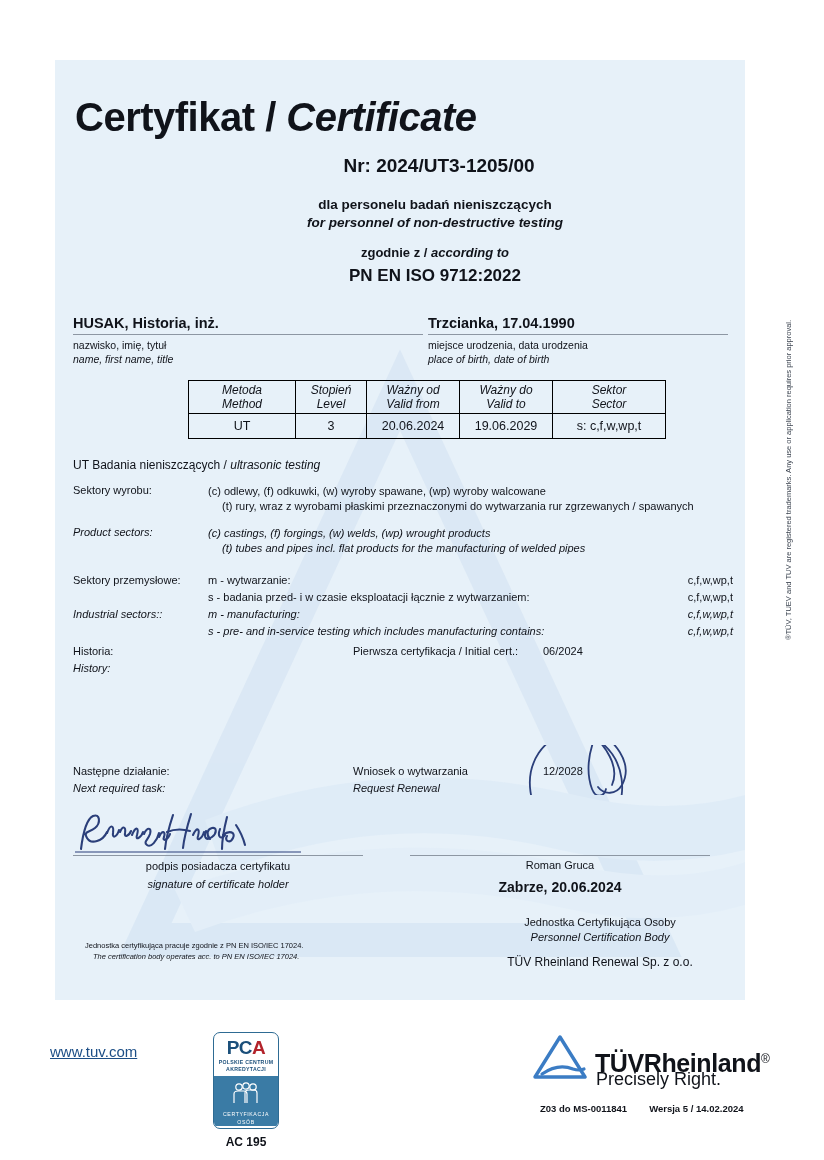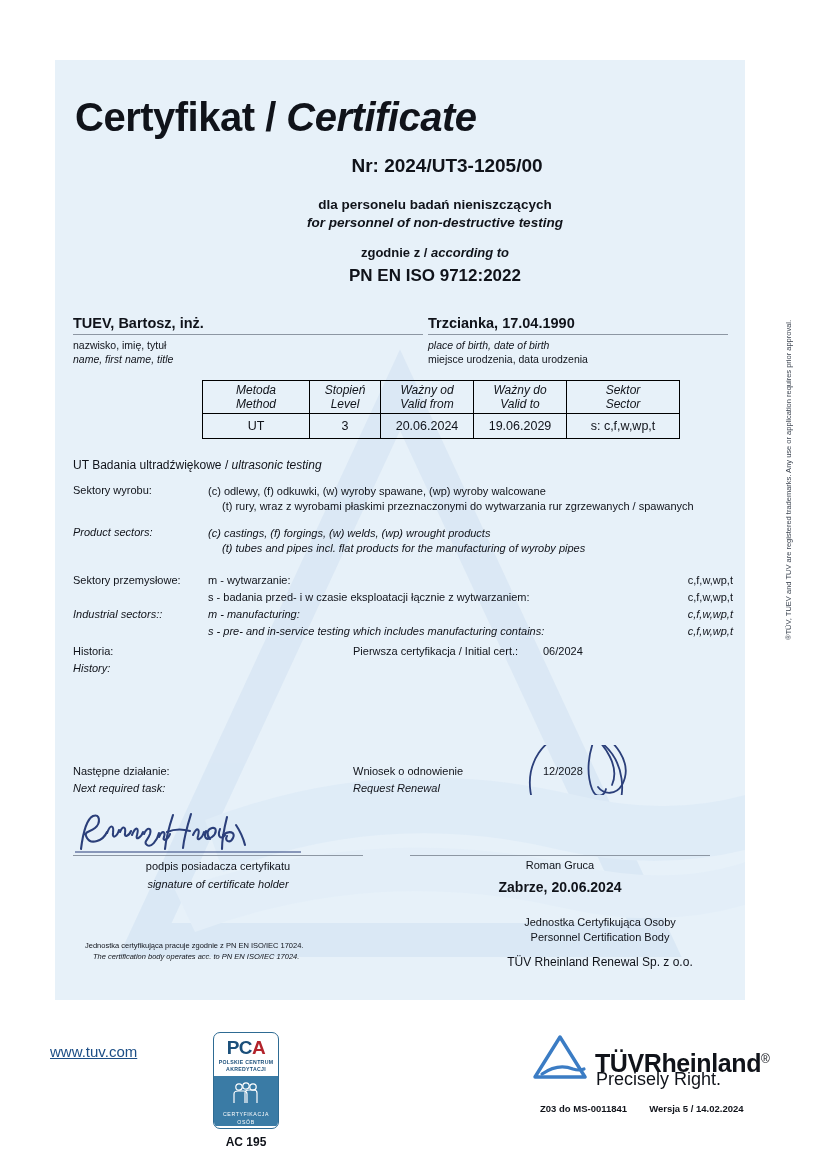--- a/index.html
+++ b/index.html
@@ -43,21 +43,21 @@
     width: 640px;
     font-size: 40px;
     font-weight: bold;
     letter-spacing: -0.5px;
     white-space: nowrap;
   }
   #title-row .ital { font-style: italic; }
 
   #cert-number {
     position: absolute;
-    left: 12px; top: 95px;
+    left: 4px; top: 95px;
     width: 690px;
     text-align: center;
     font-size: 19px;
     font-weight: bold;
     padding-left: 70px;
     box-sizing: border-box;
   }
   .sub-center {
     position: absolute;
     left: 0;
@@ -87,21 +87,21 @@
   .person-rule {
     border-bottom: 1px solid #8d97a3;
     margin-bottom: 3px;
   }
   .person-cap  { font-size: 10.5px; line-height: 14px; }
   .person-cap.ital { font-style: italic; }
 
   
   #method-table {
     position: absolute;
-    left: 147px;
+    left: 133px;
     top: 320px;
     border-collapse: collapse;
     font-size: 12px;
     border-radius: 17px;
   }
   #method-table th, #method-table td {
     border: 1px solid #000;
     text-align: center;
     padding: 2px 6px;
   }
@@ -170,21 +170,21 @@
   
   #note-left {
     position: absolute; left: 30px; top: 880px; width: 300px;
     font-size: 7.5px; line-height: 11px;
   }
   #note-left .ital { font-style: italic; padding-left: 8px; display: block; }
   #body-right-note {
     position: absolute; left: 400px; top: 855px; width: 290px;
     text-align: center; font-size: 11px; line-height: 15px;
   }
-  #body-right-note .ital { }
+  #body-right-note .ital { font-style: italic; }
   #body-right-note .org { padding-top: 10px; font-size: 12px; }
 
   
   #vert-copy {
     position: absolute;
     left: 784px;
     top: 640px;
     width: 340px;
     font-size: 7.5px;
     color: #3c4450;
@@ -295,28 +295,28 @@
   <div id="sub-en" class="sub-center layer">for personnel of non-destructive testing</div>
 
   <div id="acc-line" class="sub-center layer">
     <span>zgodnie z</span><span> / </span><span class="ital">according to</span>
   </div>
 
   <div id="std-line" class="sub-center layer">PN EN ISO 9712:2022</div>
 
   <div id="person" class="layer">
     <div class="person-col" id="col-name">
-      <div class="person-value person-rule">TUEV, Bartosz, inż.</div>
+      <div class="person-value person-rule">HUSAK, Historia, inż.</div>
       <div class="person-cap">nazwisko, imię, tytuł</div>
       <div class="person-cap ital">name, first name, title</div>
     </div>
     <div class="person-col" id="col-birth">
       <div class="person-value person-rule">Trzcianka, 17.04.1990</div>
+      <div class="person-cap">miejsce urodzenia, data urodzenia</div>
       <div class="person-cap ital">place of birth, date of birth</div>
-      <div class="person-cap">miejsce urodzenia, data urodzenia</div>
     </div>
   </div>
 
   <table id="method-table" class="layer">
     <thead>
       <tr>
         <th class="c-method">
           <div>Metoda</div>
           <div>Method</div>
         </th>
@@ -346,38 +346,38 @@
         <td>19.06.2029</td>
         <td>s: c,f,w,wp,t</td>
       </tr>
     </tbody>
   </table>
 
   <div id="body-text" class="layer">
 
     <div id="method-title">
       <span>UT</span>
-      <span>Badania ultradźwiękowe</span><span> / </span><span class="ital">ultrasonic testing</span>
+      <span>Badania nieniszczących</span><span> / </span><span class="ital">ultrasonic testing</span>
     </div>
 
     <div class="sec-row">
       <div class="sec-label">Sektory wyrobu:</div>
       <div class="sec-body">
         <span>(c) odlewy, (f) odkuwki, (w) wyroby spawane, (wp) wyroby walcowane</span>
         <span class="indent">(t) rury, wraz z wyrobami płaskimi przeznaczonymi do wytwarzania rur zgrzewanych / spawanych</span>
       </div>
     </div>
 
     <div class="gap-sm"></div>
 
     <div class="sec-row">
       <div class="sec-label ital">Product sectors:</div>
       <div class="sec-body ital">
         <span>(c) castings, (f) forgings, (w) welds, (wp) wrought products</span>
-        <span class="indent">(t) tubes and pipes incl. flat products for the manufacturing of wyroby pipes</span>
+        <span class="indent">(t) tubes and pipes incl. flat products for the manufacturing of welded pipes</span>
       </div>
     </div>
 
     <div class="gap-md"></div>
 
     <div style="position:relative;">
       <div class="ind-row">
         <div class="ind-label">Sektory przemysłowe:</div>
         <div class="ind-text">m - wytwarzanie:</div>
         <div class="ind-val">c,f,w,wp,t</div>
@@ -401,21 +401,21 @@
   <div id="history" class="layer">
     <div class="h-label">Historia:</div>
     <div class="h-label2">History:</div>
     <div class="h-mid">Pierwsza certyfikacja / Initial cert.:</div>
     <div class="h-val">06/2024</div>
   </div>
 
   <div id="next-task" class="layer">
     <div class="n-label">Następne działanie:</div>
     <div class="n-label2">Next required task:</div>
-    <div class="n-mid">Wniosek o odnowienie</div>
+    <div class="n-mid">Wniosek o wytwarzania</div>
     <div class="n-mid2">Request Renewal</div>
     <div class="n-val">12/2028</div>
   </div>
 
   <div id="sig-left" class="layer">
     <div class="sig-ink-box">
       <svg width="230" height="50" viewBox="0 0 230 50">
         <g fill="none" stroke="#2b3f7a" stroke-width="2.1" stroke-linecap="round">
           <path d="M8 44 C10 28 14 14 20 11 C27 8 28 18 22 23 C16 28 10 26 14 33 C18 40 30 36 34 27"></path>
           <path d="M34 28 C38 18 41 21 40 28 C39 34 44 32 46 25"></path>

